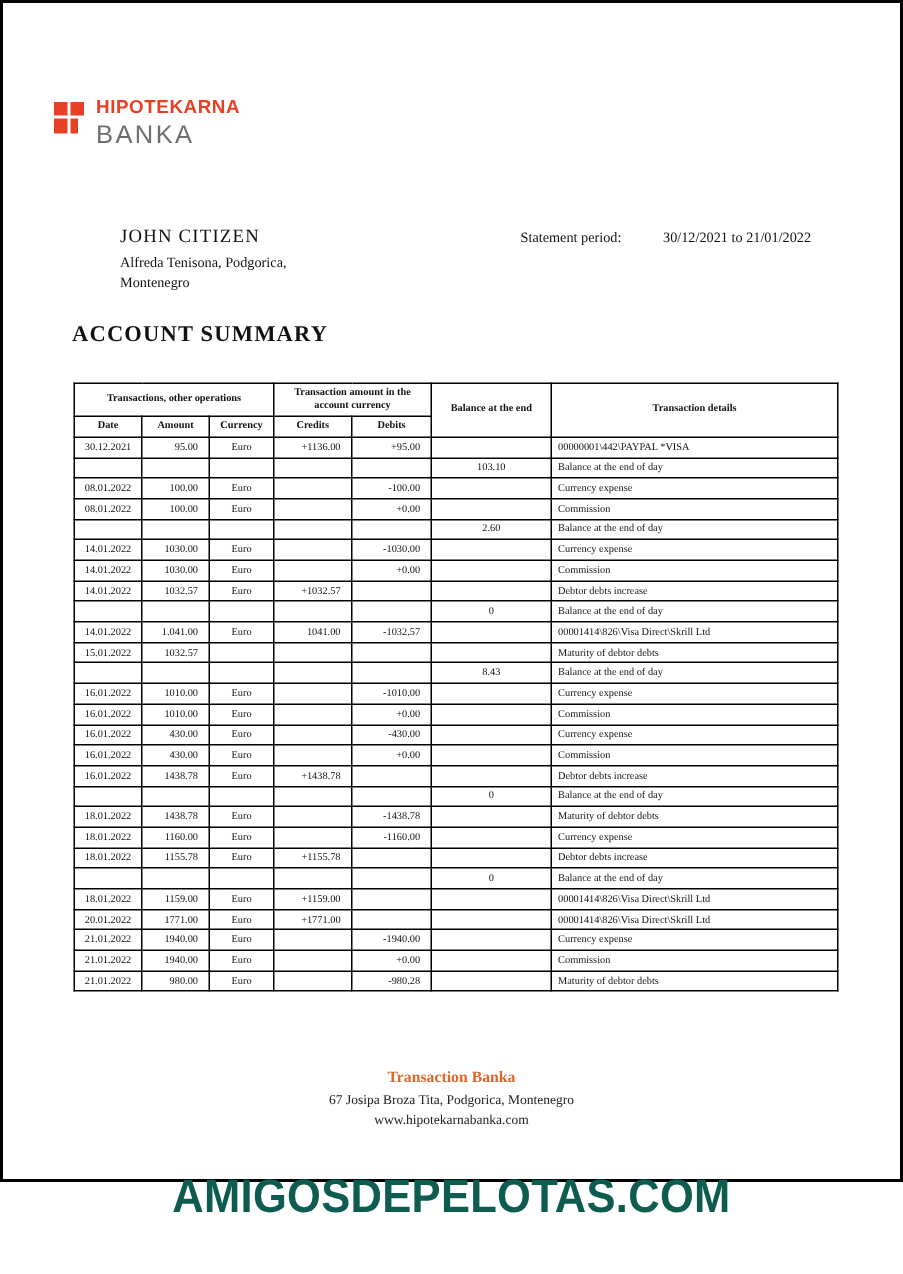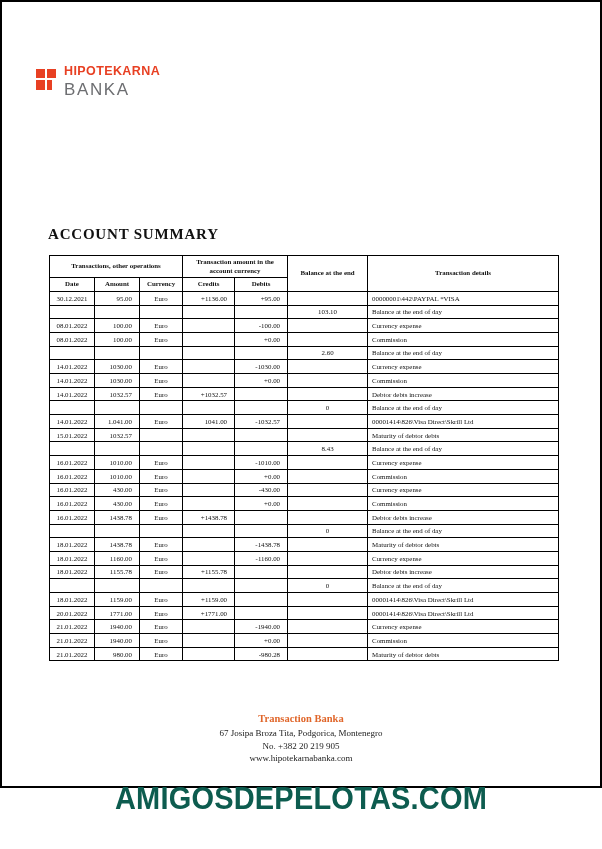--- a/index.html
+++ b/index.html
@@ -18,21 +18,21 @@
   .customer { position:absolute; left:78px; top:148px; }
   .customer-name { font-size:12.5px; letter-spacing:0.8px; margin-bottom:5px; }
   .customer-addr { font-size:9.5px; line-height:13px; }
 
   
   .account-info { position:absolute; left:345px; top:151px; font-size:9.5px; line-height:13.5px; }
   .ai-row { display:flex; }
   .ai-label { width:95px; }
 
   
-  .summary-title { position:absolute; left:46px; top:224px; font-size:15px; font-weight:bold; letter-spacing:0.8px; }
+  .summary-title { position:absolute; left:46px; top:213px; font-size:15px; font-weight:bold; letter-spacing:0.8px; }
 
   
   table.stmt { position:absolute; left:47px; top:253px; width:509px; border-collapse:collapse; font-size:6.9px; table-layout:fixed; }
   .stmt th, .stmt td { border:1px solid #000; overflow:hidden; white-space:nowrap; }
   .stmt th { font-weight:bold; text-align:center; padding:2px 1px; line-height:1.25; white-space:normal; }
   .stmt td { height:13.7px; padding:0 3px; }
   .stmt td.col-date, .stmt td.col-currency { text-align:center; }
   .stmt td.col-amount, .stmt td.col-credits, .stmt td.col-debits { text-align:right; padding-right:7px; }
   .stmt td.col-balance { text-align:center; }
   .stmt td.col-details { text-align:left; padding-left:4px; }
@@ -60,22 +60,31 @@
         <rect x="0" y="11" width="9" height="10" fill="#e84023"></rect>
         <rect x="11" y="11" width="5" height="10" fill="#e84023"></rect>
       </svg>
     </span>
     <span class="logo-text">
       <span class="logo-name">HIPOTEKARNA</span>
       <span class="logo-sub">BANKA</span>
     </span>
   </div>
 
+  <div class="customer">
+    <div class="customer-name">JOHN CITIZEN</div>
+    <div class="customer-addr">Alfreda Tenisona, Podgorica,</div>
+    <div class="customer-addr">Montenegro</div>
+  </div>
 
   <div class="account-info">
+    <div class="ai-row">
+      <span class="ai-label">Statement period:</span>
+      <span class="ai-value">30/12/2021 to 21/01/2022</span>
+    </div>
   </div>
 
   <div class="summary-title">ACCOUNT SUMMARY</div>
 
   <table class="stmt">
     <colgroup>
       <col style="width:45px">
         <col style="width:45px">
         <col style="width:43px">
       <col style="width:52px">
@@ -341,19 +350,18 @@
           <td class="col-debits">-980.28</td>
           <td class="col-balance"></td>
           <td class="col-details">Maturity of debtor debts</td>
         </tr>
       </tbody>
   </table>
 
   <div class="footer">
     <div class="footer-bank">Transaction Banka</div>
     <div class="footer-line">67 Josipa Broza Tita, Podgorica, Montenegro</div>
-    <div class="footer-line">No. +382 20 219 905</div>
     <div class="footer-line">www.hipotekarnabanka.com</div>
   </div>
 
   <div class="watermark">AMIGOSDEPELOTAS.COM</div>
 
 </div>
 
 </body></html>

